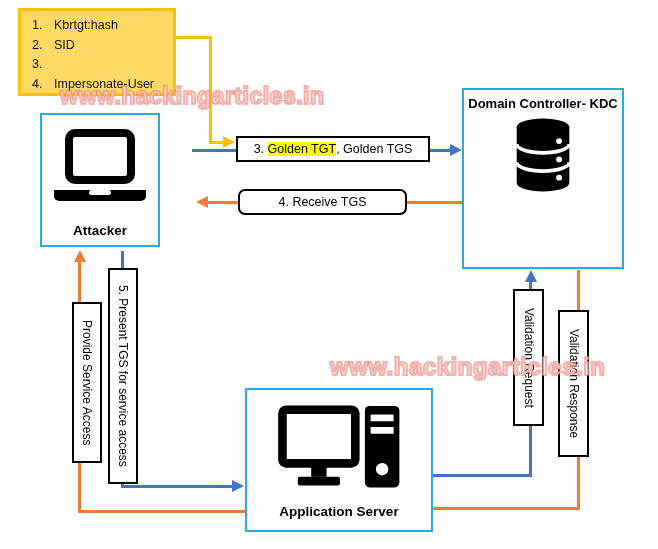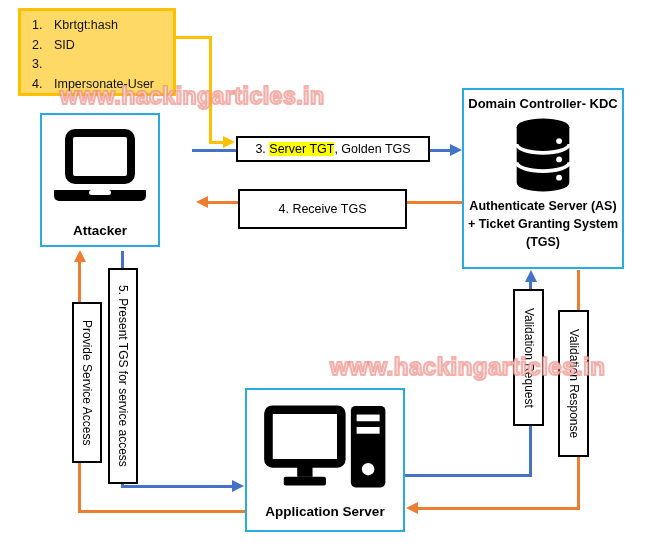--- a/index.html
+++ b/index.html
@@ -16,21 +16,21 @@
     background:#FFD966; border:3px solid #FFC000; padding:5px 4px 4px 11px; z-index:3;
   }
   .cred-row { display:flex; font-size:12.5px; line-height:19.5px; color:#111; }
   .cred-num { width:22px; flex:0 0 22px; }
 
   
   .node { position:absolute; background:#fff; border:2px solid #29ABE2; z-index:2;
           display:flex; flex-direction:column; align-items:center; }
   .node-attacker { left:40px; top:113px; width:120px; height:134px; justify-content:flex-start; }
   .node-dc       { left:462px; top:88px; width:162px; height:181px; }
-  .node-app      { left:245px; top:388px; width:160px; height:144px; }
+  .node-app      { left:245px; top:388px; width:188px; height:144px; }
   .node-label { font-weight:bold; font-size:13.5px; color:#000; text-align:center; }
   .dc-title { font-weight:bold; font-size:13px; margin-top:6px; }
   .dc-sub { font-weight:bold; font-size:12.5px; line-height:18px; text-align:center; }
 
   
   .line { position:absolute; z-index:1; }
   .blue { background:#4472C4; }
   .orange { background:#ED7D31; }
   .gold { background:#FFC000; }
 
@@ -126,36 +126,31 @@
       <svg width="66" height="76" viewBox="0 0 90 104" aria-hidden="true">
         <ellipse cx="45" cy="14" rx="36" ry="12" fill="#000"></ellipse>
         <path d="M9 14 L9 90 A36 12 0 0 0 81 90 L81 14 Z" fill="#000"></path>
         <path d="M9 37 A36 12 0 0 0 81 37" stroke="#fff" stroke-width="5" fill="none"></path>
         <path d="M9 62 A36 12 0 0 0 81 62" stroke="#fff" stroke-width="5" fill="none"></path>
         <circle cx="67" cy="33" r="4" fill="#fff"></circle>
         <circle cx="67" cy="58" r="4" fill="#fff"></circle>
         <circle cx="67" cy="83" r="4" fill="#fff"></circle>
       </svg>
     </div>
-    <div class="dc-sub">
-      <div>Authenticate Server (AS)</div>
-      <div>+ Ticket Granting System</div>
-      <div>(TGS)</div>
-    </div>
   </div>
 
   <div class="line blue" style="left:192px; top:149px; width:259px; height:3px;"></div>
   <div class="ah ah-right-blue" style="left:450px; top:144px;"></div>
   <div class="hlabel" style="left:236px; top:136px; width:194px; height:26px;">
-    <span>3. </span><span class="hl-mark">Server TGT</span><span>, Golden TGS</span>
+    <span>3. </span><span class="hl-mark">Golden TGT</span><span>, Golden TGS</span>
   </div>
 
   <div class="line orange" style="left:207px; top:201px; width:255px; height:3px;"></div>
   <div class="ah ah-left-orange" style="left:196px; top:196px;"></div>
-  <div class="hlabel" style="left:238px; top:189px; width:169px; height:40px;">
+  <div class="hlabel" style="left:238px; top:189px; width:169px; height:26px;border-radius:7px;">
     <span>4. Receive TGS</span>
   </div>
 
   <div class="line blue" style="left:121px; top:251px; width:3px; height:237px;"></div>
   <div class="line blue" style="left:121px; top:485px; width:112px; height:3px;"></div>
   <div class="ah ah-right-blue" style="left:232px; top:480px;"></div>
   <div class="vlabel" style="left:108px; top:268px; width:30px; height:216px;">
     <span>5. Present TGS for service access</span>
   </div>
 

